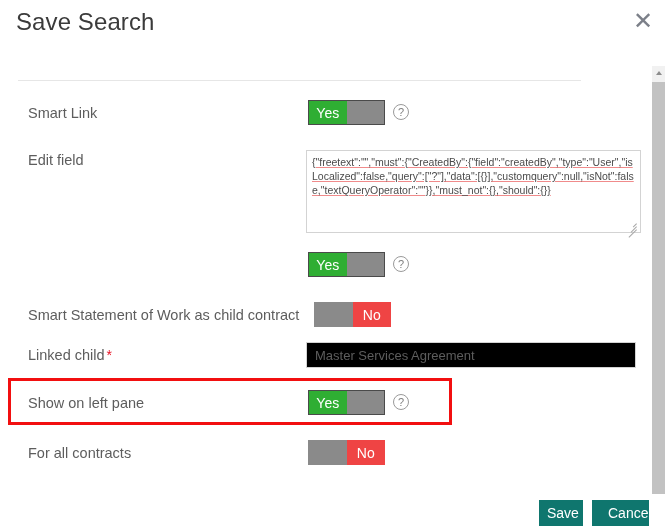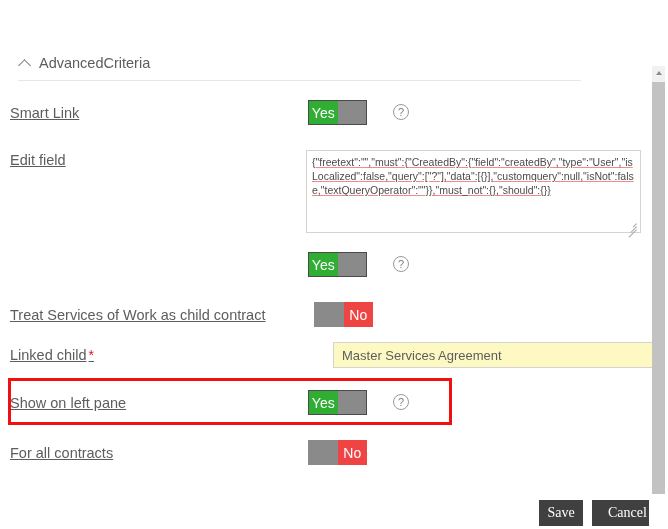--- a/index.html
+++ b/index.html
@@ -102,36 +102,35 @@
   }
 
   
   .row {
     position: absolute;
     left: 0;
     width: 668px;
   }
   .row-label {
     position: absolute;
-    left: 10px;
+    left: 28px;
     font-size: 14.5px;
     color: #5d5d5d;
     white-space: nowrap;
-    text-decoration: underline;
   }
   .req-star {
     color: #e81123;
     font-size: 14px;
     margin-left: 2px;
   }
 
   
   .toggle {
     position: absolute;
-    width: 59px;
+    width: 77px;
     height: 25px;
     display: flex;
     cursor: pointer;
     user-select: none;
     overflow: hidden;
   }
   .toggle .half {
     width: 50%;
     height: 100%;
     display: flex;
@@ -208,48 +207,47 @@
   .resize-grip i:nth-child(3) { bottom: 7px;  width: 5px; }
 
   
   .text-input {
     position: absolute;
     left: 306px;
     top: 342px;
     width: 330px;
     height: 26px;
     border: 1px solid #d3d3d3;
-    background: #fef9c3;
+    background: #000000;
     font-family: "Liberation Sans", sans-serif;
     font-size: 13px;
     color: #5d5d5d;
     padding: 0 8px;
     outline: none;
-    margin-left: 27px;
   }
 
   
   .highlight-box {
     position: absolute;
     left: 8px;
     top: 378px;
     width: 444px;
     height: 47px;
     border: 3px solid #f20f10;
     pointer-events: none;
   }
 
   
   .btn {
     position: absolute;
     height: 26px;
-    background: #404040;
+    background: #0f766e;
     color: #ffffff;
     border: none;
-    font-family: Liberation Serif, serif;
+    font-family: Liberation Sans, sans-serif;
     font-size: 14px;
     cursor: pointer;
     padding: 0 8px;
   }
   #save-button   { left: 539px; top: 500px; width: 44px; }
   #cancel-button { left: 592px; top: 500px; width: 57px; padding-left: 16px; }
 
   
   .scrollbar {
     position: absolute;
@@ -285,25 +283,25 @@
     height: 412px;
     background: #c2c2c2;
     cursor: pointer;
   }
 </style>
 </head>
 <body>
 
 <div id="dialog">
 
-
-  <div class="section-header">
-    <span class="chevron"></span>
-    <span class="section-title">AdvancedCriteria</span>
-  </div>
+  <div class="title-row">
+    <div class="dialog-title">Save Search</div>
+    <div class="close-x">✕</div>
+  </div>
+
   <div class="section-divider"></div>
 
   <div class="row" style="top:100px;height:30px;">
     <div class="row-label" style="top:5px;">Smart Link</div>
     <div class="toggle on" style="left:308px;top:0px;">
       <span class="half on-half">Yes</span>
       <span class="half off-half blank"></span>
     </div>
     <div class="help-icon" style="left:393px;top:4px;">?</div>
   </div>
@@ -320,21 +318,21 @@
 
   <div class="row" style="top:252px;height:30px;">
     <div class="toggle on" style="left:308px;top:0px;">
       <span class="half on-half">Yes</span>
       <span class="half off-half blank"></span>
     </div>
     <div class="help-icon" style="left:393px;top:4px;">?</div>
   </div>
 
   <div class="row" style="top:302px;height:30px;">
-    <div class="row-label" style="top:5px;">Treat Services of Work as child contract</div>
+    <div class="row-label" style="top:5px;">Smart Statement of Work as child contract</div>
     <div class="toggle off" style="left:314px;top:0px;">
       <span class="half on-half blank"></span>
       <span class="half off-half">No</span>
     </div>
   </div>
 
   <div class="row" style="top:346px;height:24px;">
     <div class="row-label" style="top:1px;">
       <span>Linked child</span><span class="req-star">*</span>
     </div>

